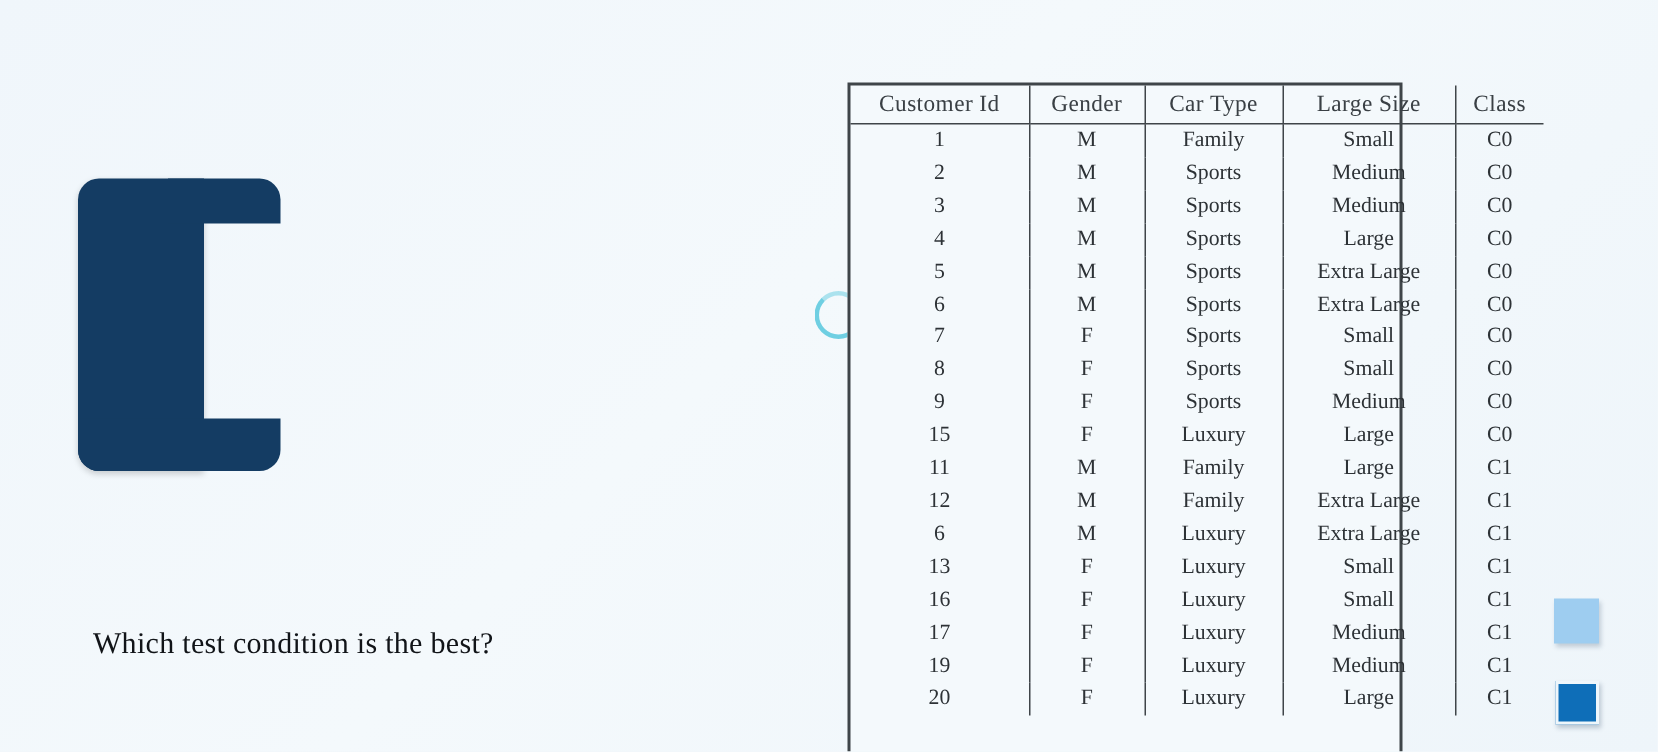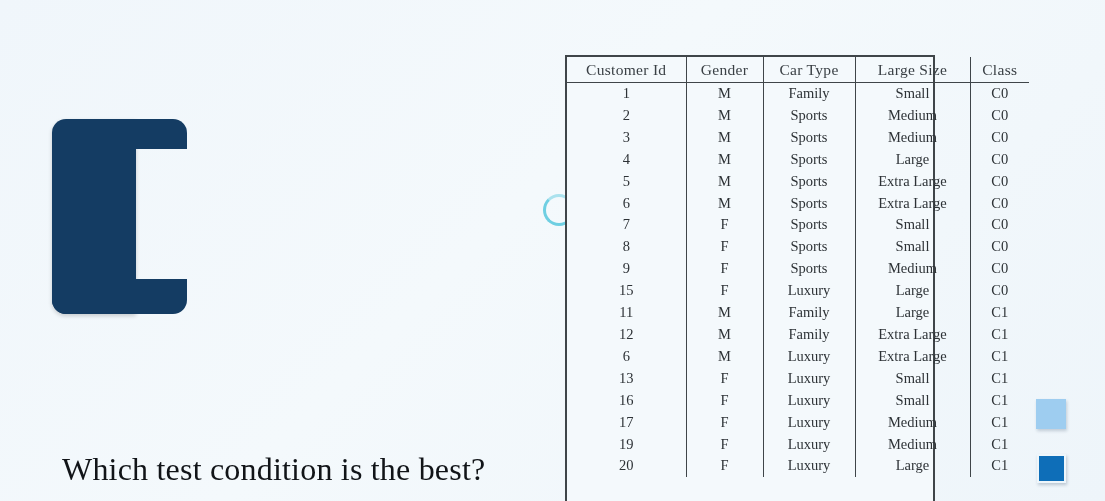--- a/index.html
+++ b/index.html
@@ -97,22 +97,22 @@
     border-right-color: transparent;
     border-top-color: rgba(82,198,221,0.55);
     opacity: 0.82;
     filter: blur(0.3px);
   }
 
   
   #question-text {
     position: absolute;
     left: 62px;
-    top: 451px;
-    font-size: 32px;
+    top: 418px;
+    font-size: 20px;
     color: #111418;
     letter-spacing: 0.2px;
     white-space: nowrap;
     font-family: Liberation Serif, serif;
   }
 
   
   #data-table-wrap {
     position: absolute;
     left: 565px;

